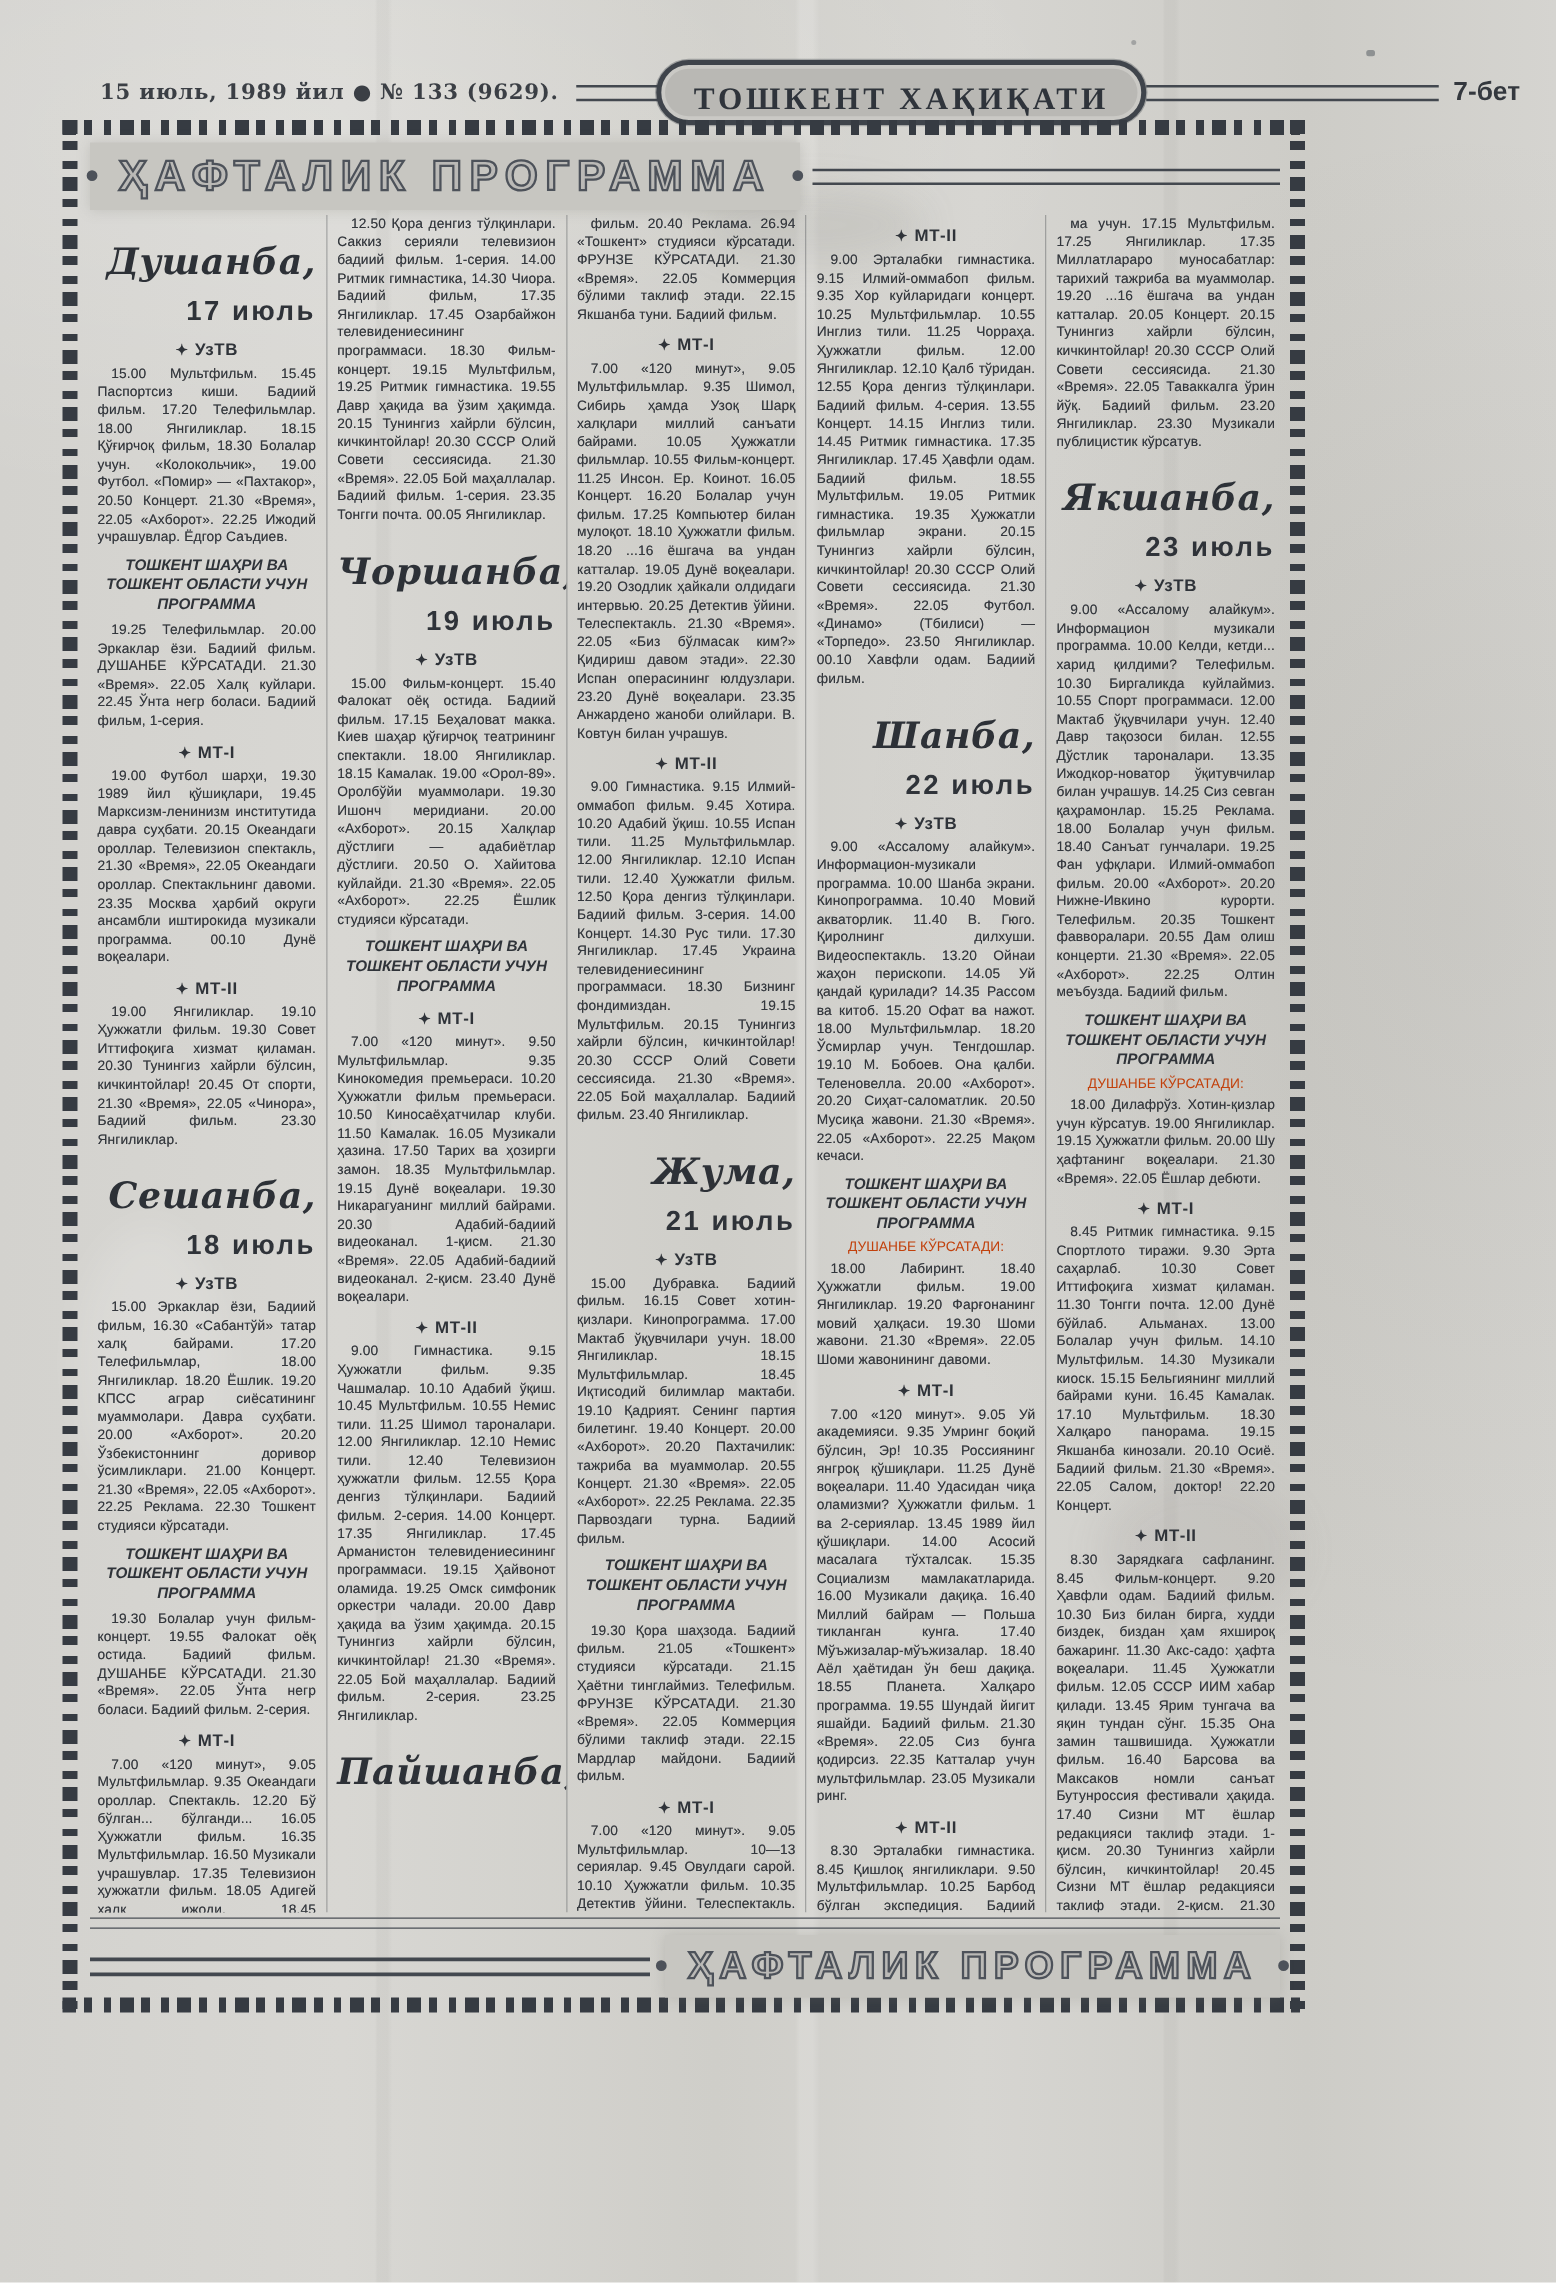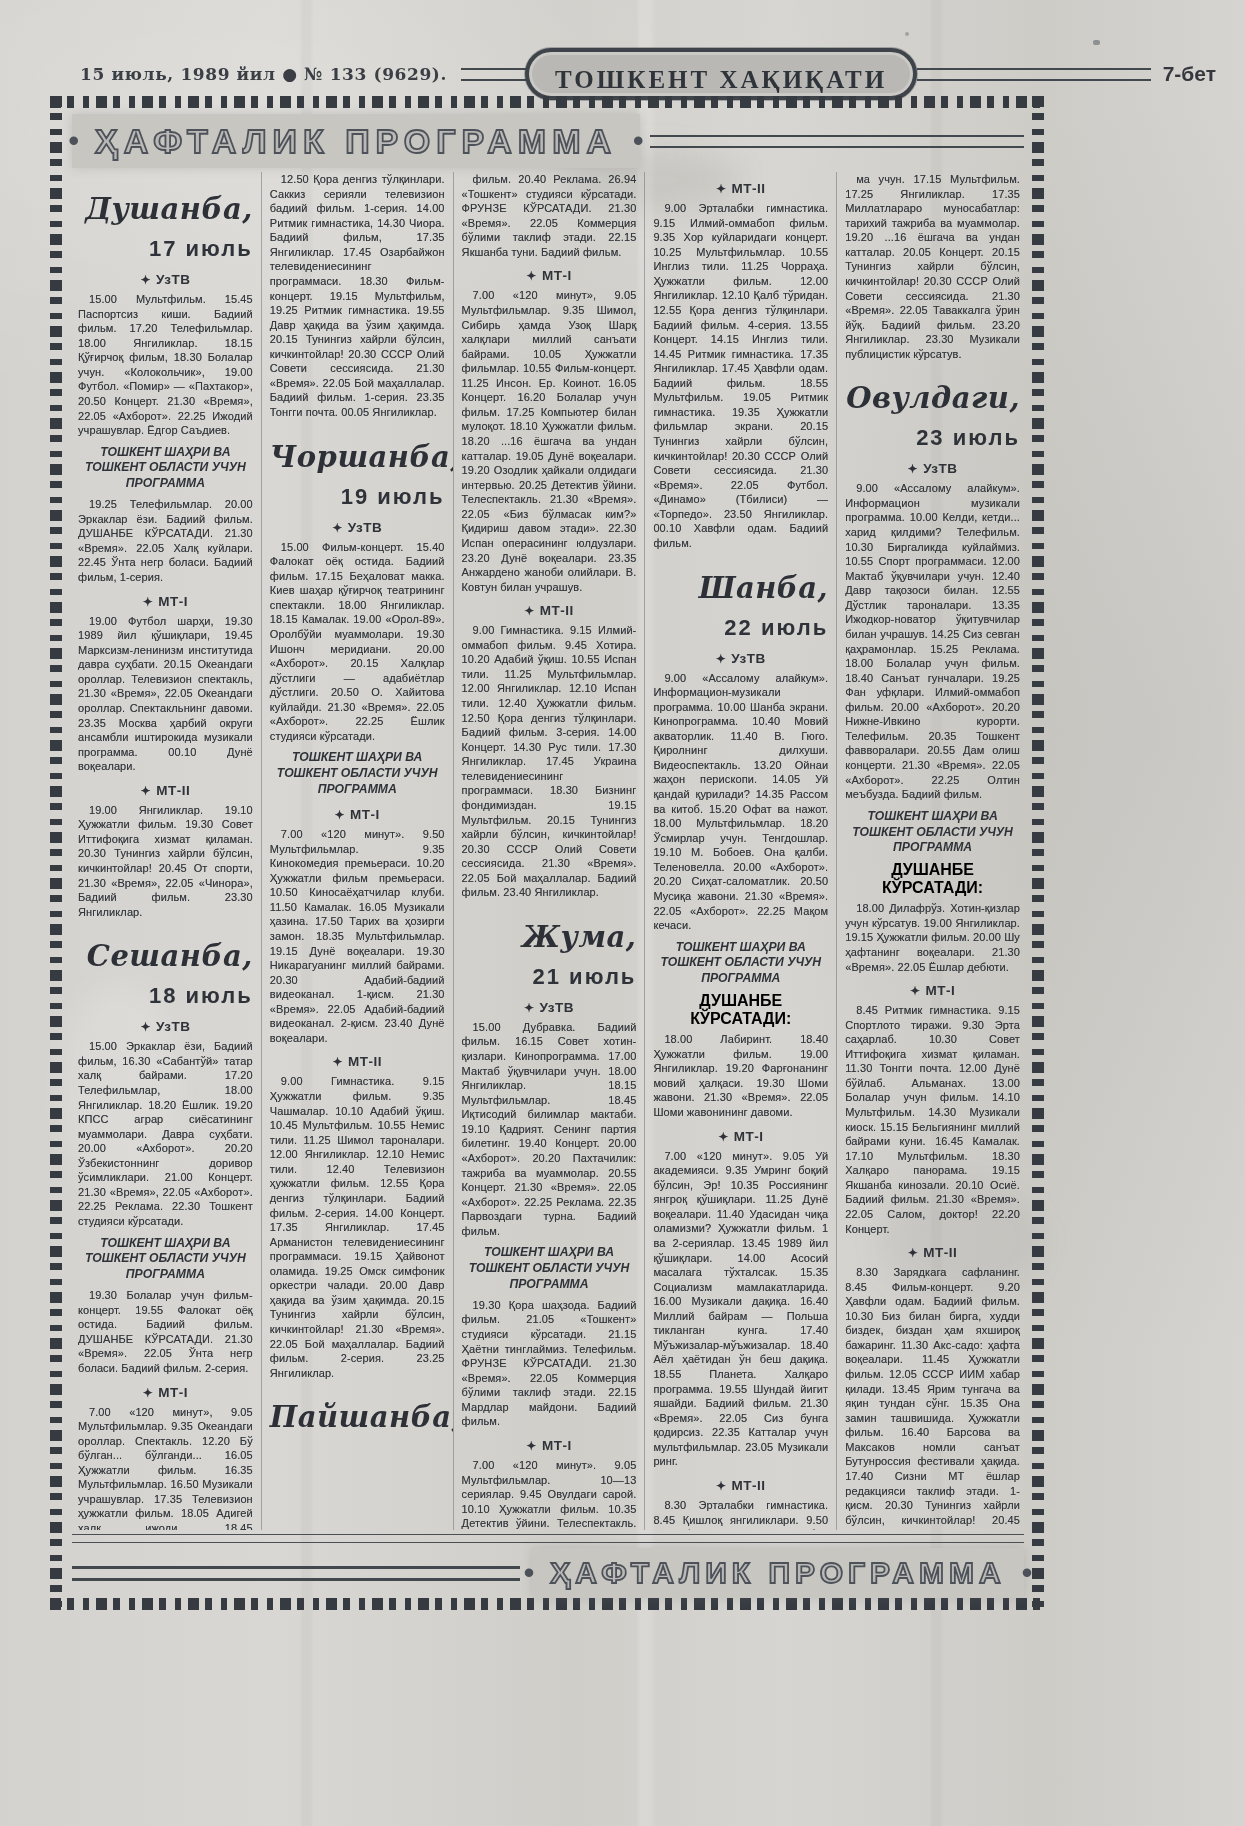--- a/index.html
+++ b/index.html
@@ -61,21 +61,21 @@
   
   .cols{position:absolute;top:172px;left:70px;width:958px;height:1358px;display:flex;overflow:hidden;}
   .col{width:176px;padding:0 8px;overflow:hidden;}
   .col + .col{border-left:1px solid rgba(70,74,80,.38);}
   .day{text-align:right;margin:20px 0 10px;}
   .day-name{font-family:"DejaVu Serif", serif;font-style:italic;font-weight:700;font-size:29px;letter-spacing:.5px;color:#2d3137;}
   .day-date{font-size:22px;font-weight:700;letter-spacing:2px;color:#2f3339;margin-top:10px;}
   .channel{text-align:center;font-weight:700;font-size:13.5px;letter-spacing:.5px;color:#2f3339;margin:9px 0 5px;}
   .channel .star{font-size:12px;margin-right:5px;}
   .prog-head{text-align:center;font-weight:700;font-size:12.2px;line-height:1.3;color:#2f3339;margin:7px 0 5px;font-style:italic;}
-  .subhead{text-align:center;font-weight:700;font-size:16px;color:#000000;margin:4px 0;}
+  .subhead{text-align:center;font-weight:400;font-size:11px;color:#c2410c;margin:4px 0;}
   .body-text{margin:0 0 2px;text-indent:11px;text-align:justify;font-size:11px;line-height:1.325;letter-spacing:.1px;color:#33373d;text-shadow:0 0 .4px rgba(51,55,61,.55);}
 </style>
 </head>
 <body>
 
 <div class="texture"></div>
 <div class="stain s1"></div>
 <div class="stain s2"></div>
 <div class="stain s3"></div>
 <div class="speck" style="left:1093px;top:40px;width:7px;height:5px;opacity:.55;"></div>
@@ -177,21 +177,21 @@
       <div class="subhead">ДУШАНБЕ КЎРСАТАДИ:</div>
       <p class="body-text">18.00 Лабиринт. 18.40 Ҳужжатли фильм. 19.00 Янгиликлар. 19.20 Фарғонанинг мовий ҳалқаси. 19.30 Шоми жавони. 21.30 «Время». 22.05 Шоми жавонининг давоми.</p>
       <div class="channel"><span class="star">✦</span><span>МТ-I</span></div>
       <p class="body-text">7.00 «120 минут». 9.05 Уй академияси. 9.35 Умринг боқий бўлсин, Эр! 10.35 Россиянинг янгроқ қўшиқлари. 11.25 Дунё воқеалари. 11.40 Удасидан чиқа оламизми? Ҳужжатли фильм. 1 ва 2-сериялар. 13.45 1989 йил қўшиқлари. 14.00 Асосий масалага тўхталсак. 15.35 Социализм мамлакатларида. 16.00 Музикали дақиқа. 16.40 Миллий байрам — Польша тикланган кунга. 17.40 Мўъжизалар-мўъжизалар. 18.40 Аёл ҳаётидан ўн беш дақиқа. 18.55 Планета. Халқаро программа. 19.55 Шундай йигит яшайди. Бадиий фильм. 21.30 «Время». 22.05 Сиз бунга қодирсиз. 22.35 Катталар учун мультфильмлар. 23.05 Музикали ринг.</p>
       <div class="channel"><span class="star">✦</span><span>МТ-II</span></div>
       <p class="body-text">8.30 Эрталабки гимнастика. 8.45 Қишлоқ янгиликлари. 9.50 Мультфильмлар. 10.25 Барбод бўлган экспедиция. Бадиий фильм. 1-серия. 11.30 НТМ. Информацион кўрсатув. 11.45 Барбод бўлган экспедиция. Бадиий фильм. 2-серия. 12.50 Тараққиёт. Ахборот. Реклама. 13.35 РСФСР шаҳарлари телестудияларининг кўрсатуви. 14.10 Болалар учун фильм. 15.15 Замонавий музика. 16.10 Футбол. «Жальгирис» — «Днепр». 17.00 Спорт ҳам-</p>
     </div>
   <div class="col">
       <p class="body-text">ма учун. 17.15 Мультфильм. 17.25 Янгиликлар. 17.35 Миллатлараро муносабатлар: тарихий тажриба ва муаммолар. 19.20 ...16 ёшгача ва ундан катталар. 20.05 Концерт. 20.15 Тунингиз хайрли бўлсин, кичкинтойлар! 20.30 СССР Олий Совети сессиясида. 21.30 «Время». 22.05 Таваккалга ўрин йўқ. Бадиий фильм. 23.20 Янгиликлар. 23.30 Музикали публицистик кўрсатув.</p>
       <div class="day">
-        <div class="day-name">Овулдаги,</div>
+        <div class="day-name">Якшанба,</div>
         <div class="day-date">23 июль</div>
       </div>
       <div class="channel"><span class="star">✦</span><span>УзТВ</span></div>
       <p class="body-text">9.00 «Ассалому алайкум». Информацион музикали программа. 10.00 Келди, кетди... харид қилдими? Телефильм. 10.30 Биргаликда куйлаймиз. 10.55 Спорт программаси. 12.00 Мактаб ўқувчилари учун. 12.40 Давр тақозоси билан. 12.55 Дўстлик тароналари. 13.35 Ижодкор-новатор ўқитувчилар билан учрашув. 14.25 Сиз севган қаҳрамонлар. 15.25 Реклама. 18.00 Болалар учун фильм. 18.40 Санъат гунчалари. 19.25 Фан уфқлари. Илмий-оммабоп фильм. 20.00 «Ахборот». 20.20 Нижне-Ивкино курорти. Телефильм. 20.35 Тошкент фавворалари. 20.55 Дам олиш концерти. 21.30 «Время». 22.05 «Ахборот». 22.25 Олтин меъбузда. Бадиий фильм.</p>
       <div class="prog-head">ТОШКЕНТ ШАҲРИ ВА ТОШКЕНТ ОБЛАСТИ УЧУН ПРОГРАММА</div>
       <div class="subhead">ДУШАНБЕ КЎРСАТАДИ:</div>
       <p class="body-text">18.00 Дилафрўз. Хотин-қизлар учун кўрсатув. 19.00 Янгиликлар. 19.15 Ҳужжатли фильм. 20.00 Шу ҳафтанинг воқеалари. 21.30 «Время». 22.05 Ёшлар дебюти.</p>
       <div class="channel"><span class="star">✦</span><span>МТ-I</span></div>
       <p class="body-text">8.45 Ритмик гимнастика. 9.15 Спортлото тиражи. 9.30 Эрта саҳарлаб. 10.30 Совет Иттифоқига хизмат қиламан. 11.30 Тонгги почта. 12.00 Дунё бўйлаб. Альманах. 13.00 Болалар учун фильм. 14.10 Мультфильм. 14.30 Музикали киоск. 15.15 Бельгиянинг миллий байрами куни. 16.45 Камалак. 17.10 Мультфильм. 18.30 Халқаро панорама. 19.15 Якшанба кинозали. 20.10 Осиё. Бадиий фильм. 21.30 «Время». 22.05 Салом, доктор! 22.20 Концерт.</p>
       <div class="channel"><span class="star">✦</span><span>МТ-II</span></div>

